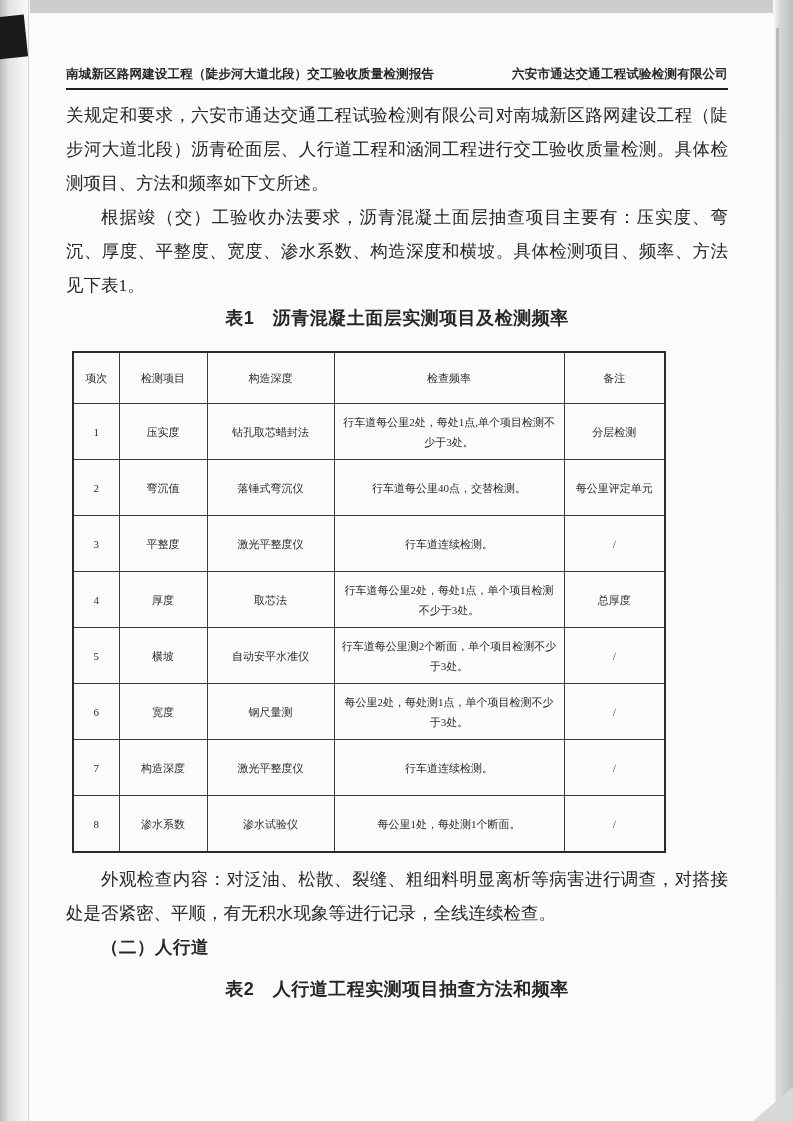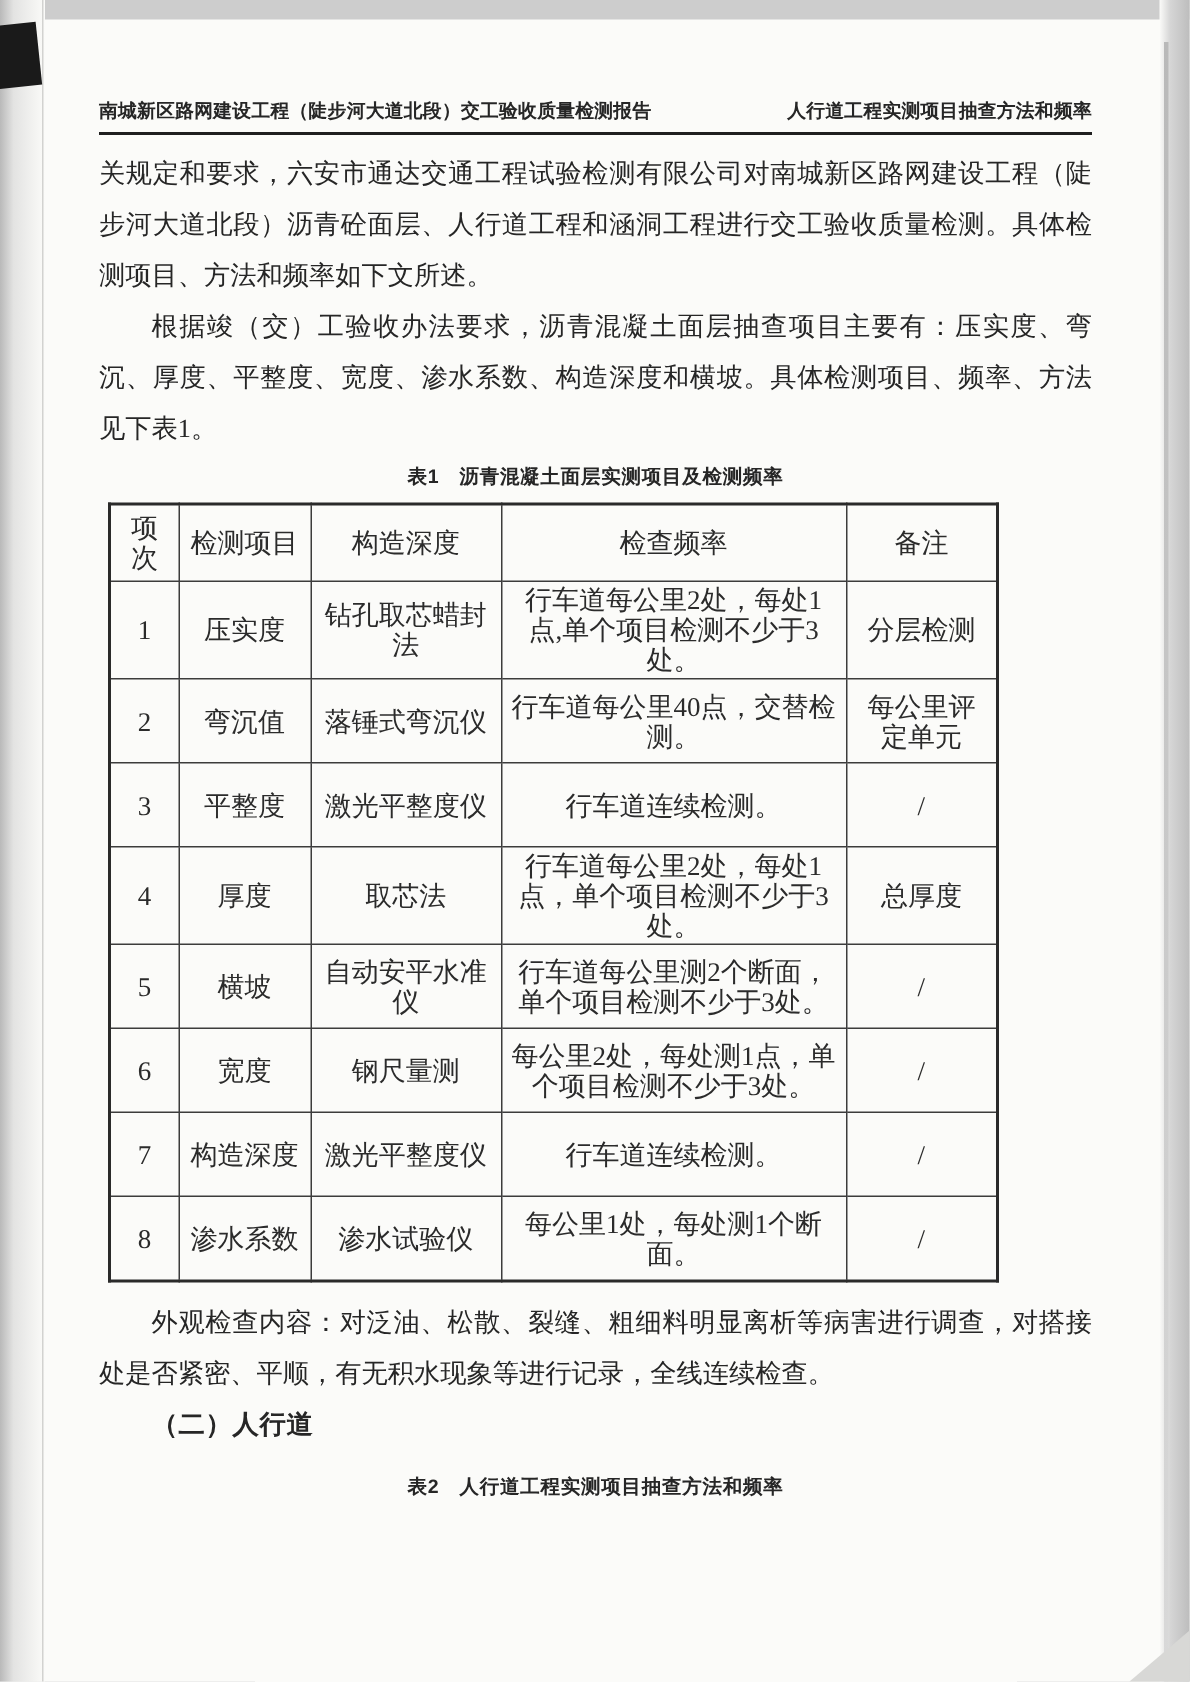--- a/index.html
+++ b/index.html
@@ -38,26 +38,26 @@
     padding-bottom:5px;border-bottom:2px solid #1f1f1f;
   }
   p{margin:0;font-size:17.5px;line-height:34px;text-align:justify;}
   .p-first{margin-top:8px;}
   .indent{text-indent:2em;}
   .section-heading{
     font-size:17.5px;line-height:34px;font-weight:bold;text-indent:2em;
     font-family:"Liberation Sans","DejaVu Sans",sans-serif;letter-spacing:.5px;
   }
   .table-title{
-    text-align:center;font-weight:bold;font-size:13px;line-height:26px;margin-top:3px;
+    text-align:center;font-weight:bold;font-size:18px;line-height:26px;margin-top:3px;
     font-family:"Liberation Sans","DejaVu Sans",sans-serif;letter-spacing:.5px;
   }
   table.t1{
-    border-collapse:collapse;margin:4px 0 0 6px;width:592px;
-    font-size:18px;color:#2b2b2b;table-layout:fixed;
+    border-collapse:collapse;margin:20px 0 0 6px;width:592px;
+    font-size:11px;color:#2b2b2b;table-layout:fixed;
   }
   table.t1 th,table.t1 td{
     border:1px solid #3c3c3c;text-align:center;vertical-align:middle;
     padding:2px 6px;line-height:20px;font-weight:normal;
   }
   table.t1{border:2px solid #2a2a2a;}
   table.t1 th{height:46px;}
   table.t1 td{height:51px;}
   .after-table{margin-top:9px;}
 </style>
@@ -70,21 +70,21 @@
   <div class="crease-left"></div>
   <div class="blob-corner"></div>
   <div class="band-right"></div>
   <div class="edge-right-line"></div>
   <div class="fold-br"></div>
 
   <div class="content">
 
     <div class="running-header">
       <span>南城新区路网建设工程（陡步河大道北段）交工验收质量检测报告</span>
-      <span>人行道工程实测项目抽查方法和频率</span>
+      <span>六安市通达交通工程试验检测有限公司</span>
     </div>
 
     <p class="p-first">关规定和要求，六安市通达交通工程试验检测有限公司对南城新区路网建设工程（陡步河大道北段）沥青砼面层、人行道工程和涵洞工程进行交工验收质量检测。具体检测项目、方法和频率如下文所述。</p>
 
 
     <p class="indent">根据竣（交）工验收办法要求，沥青混凝土面层抽查项目主要有：压实度、弯沉、厚度、平整度、宽度、渗水系数、构造深度和横坡。具体检测项目、频率、方法见下表1。</p>
 
     <div class="table-title">表1　沥青混凝土面层实测项目及检测频率</div>
 
     <table class="t1">

